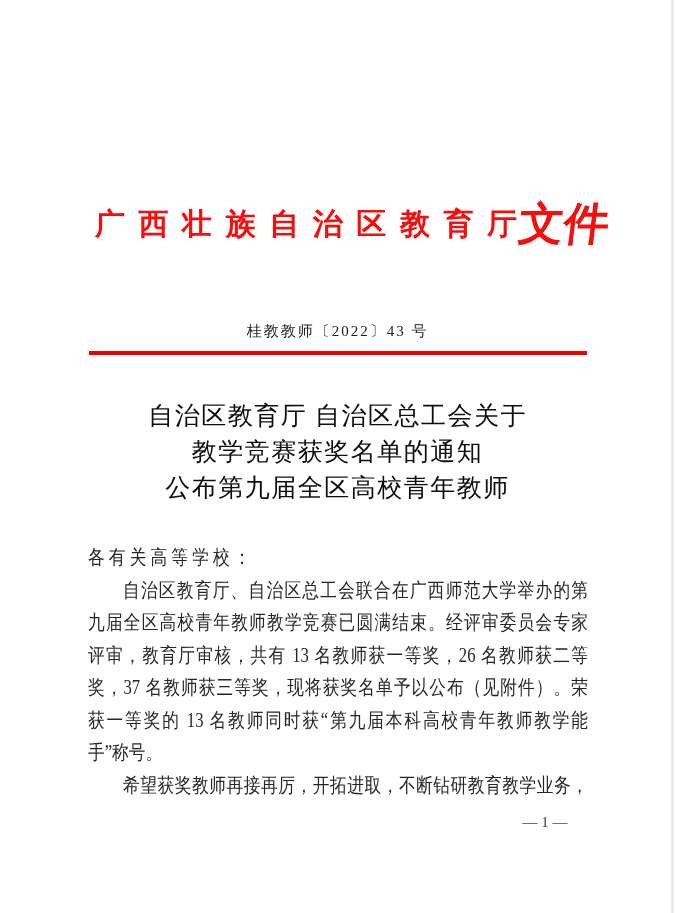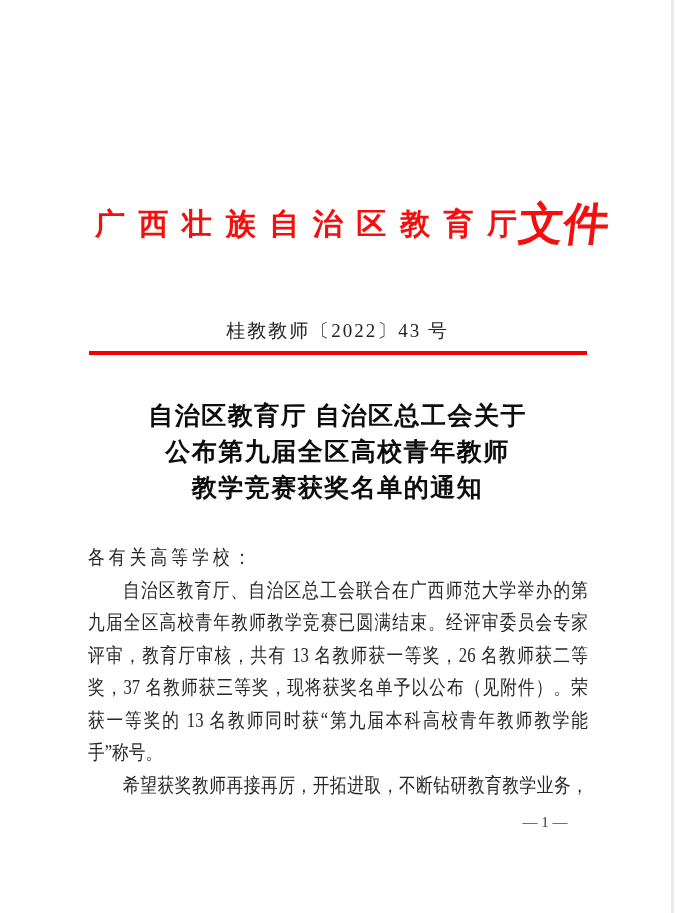--- a/index.html
+++ b/index.html
@@ -52,21 +52,21 @@
     white-space: nowrap;
   }
 
   
   .doc-number {
     position: absolute;
     top: 320px;
     left: 0;
     width: 100%;
     text-align: center;
-    font-size: 19px;
+    font-size: 15px;
     line-height: 22px;
     letter-spacing: 2px;
     color: #222222;
   }
 
   
   .red-rule {
     position: absolute;
     top: 351px;
     left: 89px;
@@ -79,21 +79,21 @@
   .doc-title {
     position: absolute;
     top: 398px;
     left: 0;
     width: 100%;
     text-align: center;
     color: #0d0d0d;
   }
   .title-line {
     font-size: 25px;
-    font-weight: bold;
+    font-weight: normal;
     line-height: 36px;
     letter-spacing: 1.5px;
     white-space: pre;
   }
 
   
   .body-block {
     position: absolute;
     top: 541px;
     left: 88px;
@@ -143,22 +143,22 @@
     </div>
     <div class="file-label">文件</div>
   </div>
 
   <div class="doc-number">桂教教师〔2022〕43 号</div>
 
   <div class="red-rule"></div>
 
   <div class="doc-title">
     <div class="title-line">自治区教育厅 自治区总工会关于</div>
+    <div class="title-line">教学竞赛获奖名单的通知</div>
     <div class="title-line">公布第九届全区高校青年教师</div>
-    <div class="title-line">教学竞赛获奖名单的通知</div>
   </div>
 
   <div class="body-block">
     <div class="body-line salutation">各有关高等学校：</div>
     <div class="body-line justify indent">自治区教育厅、自治区总工会联合在广西师范大学举办的第</div>
     <div class="body-line justify">九届全区高校青年教师教学竞赛已圆满结束。经评审委员会专家</div>
     <div class="body-line justify">评审，教育厅审核，共有 13 名教师获一等奖，26 名教师获二等</div>
     <div class="body-line justify">奖，37 名教师获三等奖，现将获奖名单予以公布（见附件）。荣</div>
     <div class="body-line justify">获一等奖的 13 名教师同时获“第九届本科高校青年教师教学能</div>
     <div class="body-line">手”称号。</div>

